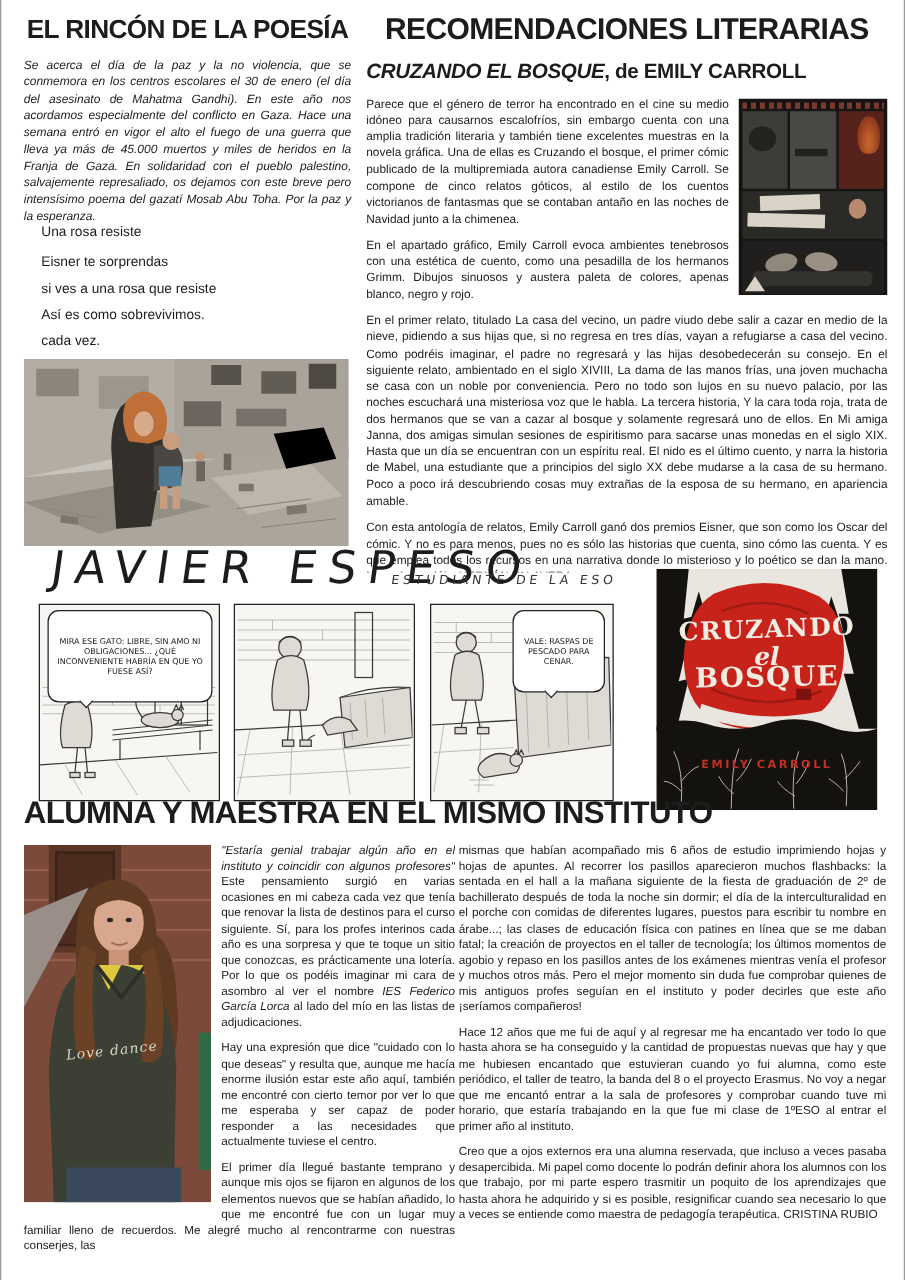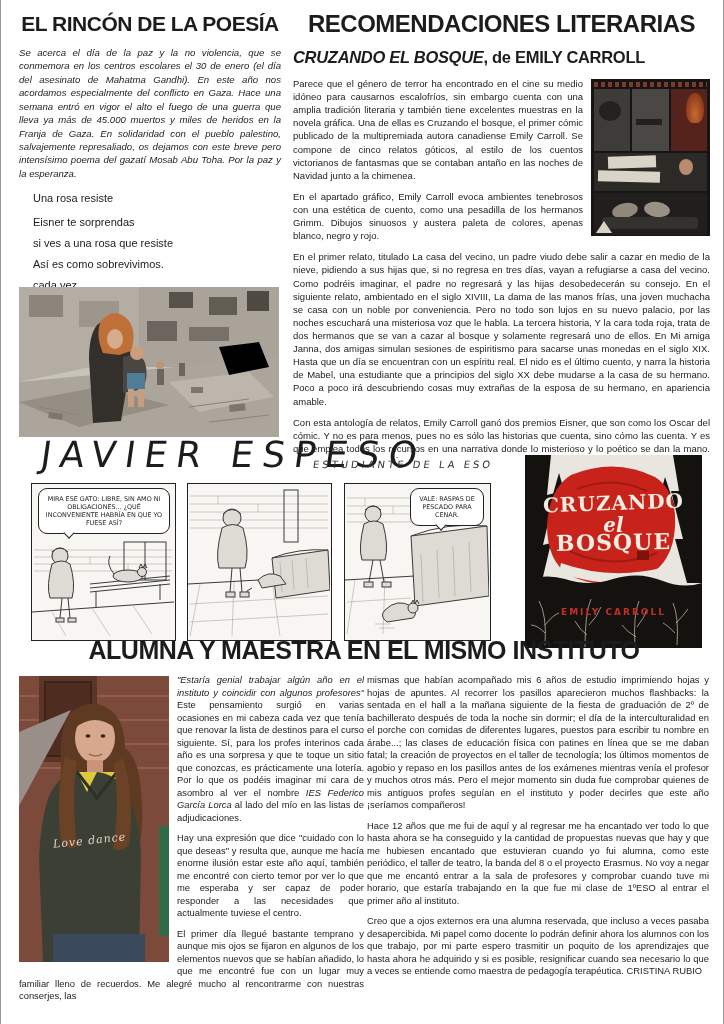--- a/index.html
+++ b/index.html
@@ -11,21 +11,21 @@
   }
   
   .poetry{position:absolute;left:18px;top:12px;width:262px;}
   .poetry h1{
     margin:0;text-align:center;font-size:21px;font-weight:bold;letter-spacing:-0.5px;
   }
   .poetry .intro{
     margin-top:10px;font-size:9.6px;line-height:1.4;text-align:justify;
     font-style:italic;font-weight:500;
   }
-  .poem{margin-top:12px;margin-left:14px;font-size:11px;font-weight:500;}
+  .poem{margin-left:14px;font-size:11px;font-weight:500;}
   .poem .ptitle{margin-bottom:12px;}
   .poem .pline{margin-bottom:9px;}
   .poem-author{margin-top:6px;text-align:right;padding-right:14px;font-size:11px;font-weight:bold;}
   .gaza-photo{position:absolute;left:18px;top:287px;width:260px;height:150px;overflow:hidden;}
 
   
   .rec{position:absolute;left:292px;top:10px;width:417px;height:448px;overflow:hidden;}
   .rec h1{margin:0;text-align:center;font-size:24px;font-weight:bold;letter-spacing:-0.5px;}
   .rec h2{margin:10px 0 0 0;font-size:16.5px;font-weight:bold;letter-spacing:-0.3px;}
   .rec h2 .it{font-style:italic;text-align:right;}
@@ -66,42 +66,42 @@
     position:absolute;left:312px;top:459px;font-size:10px;letter-spacing:3px;
     transform:skewX(-8deg);font-family:"DejaVu Sans", sans-serif;white-space:nowrap;color:#333;
   }
   .panel{
     position:absolute;top:483px;height:158px;width:145px;
     border:1.6px solid #222;background:#f7f6f2;box-sizing:border-box;overflow:hidden;
   }
   .panel svg{position:absolute;left:0;top:0;}
   .bubble{
     position:absolute;background:#fff;border:1px solid #222;border-radius:9px;
-    font-size:6.4px;line-height:1.25;padding:6px 4px;text-align:center;z-index:2;
+    font-size:6.4px;line-height:1.25;padding:20px 4px;text-align:center;z-index:2;
     font-family:"DejaVu Sans", sans-serif;
   }
   .bubble:after{
     content:"";position:absolute;bottom:-4px;left:26px;width:7px;height:7px;background:#fff;
     border-right:1px solid #222;border-bottom:1px solid #222;transform:rotate(45deg);
   }
   .ln{stroke:#3a3a3a;fill:none;stroke-width:1;}
   .thin{stroke:#9a9a92;fill:none;stroke-width:0.5;}
   .fillg{fill:#dddbd3;stroke:#3a3a3a;stroke-width:1;}
 
   
   .cover{position:absolute;left:524px;top:455px;width:177px;height:193px;overflow:hidden;background:#e9e6df;}
   .cover-text{position:absolute;width:100%;text-align:center;color:#f1ece2;
     font-family:"DejaVu Serif", serif;font-weight:bold;z-index:3;}
   .ct1{top:36px;font-size:20px;letter-spacing:1px;transform:rotate(-2deg);}
   .ct2{top:58px;font-size:20px;font-style:italic;}
   .ct3{top:74px;font-size:22px;letter-spacing:1px;transform:rotate(-1deg);}
   .ct-author{top:152px;font-size:9px;letter-spacing:2px;color:#c03024;font-family:"DejaVu Sans", sans-serif;}
 
   
-  .alumna-title{position:absolute;left:18px;top:636px;width:690px;text-align:center;
+  .alumna-title{position:absolute;left:18px;top:636px;width:690px;text-align:left;
     font-size:25px;font-weight:bold;letter-spacing:-0.5px;}
   .al-col{position:absolute;top:674px;font-size:9.4px;line-height:1.33;text-align:justify;overflow:hidden;}
   .al-col p{margin:0 0 8px 0;}
   .al-col1{left:18px;width:345px;height:348px;}
   .al-col2{left:366px;width:342px;height:348px;}
   .girl-photo{float:left;width:150px;height:286px;margin:2px 8px 4px 0;position:relative;overflow:hidden;}
   .shirt-text{position:absolute;left:34px;top:158px;color:#e9e4d8;font-size:11px;font-style:italic;
     transform:rotate(-6deg);letter-spacing:1px;font-family:"DejaVu Serif", serif;opacity:0.9;}
   .quote-it{font-style:italic;}
 </style>

